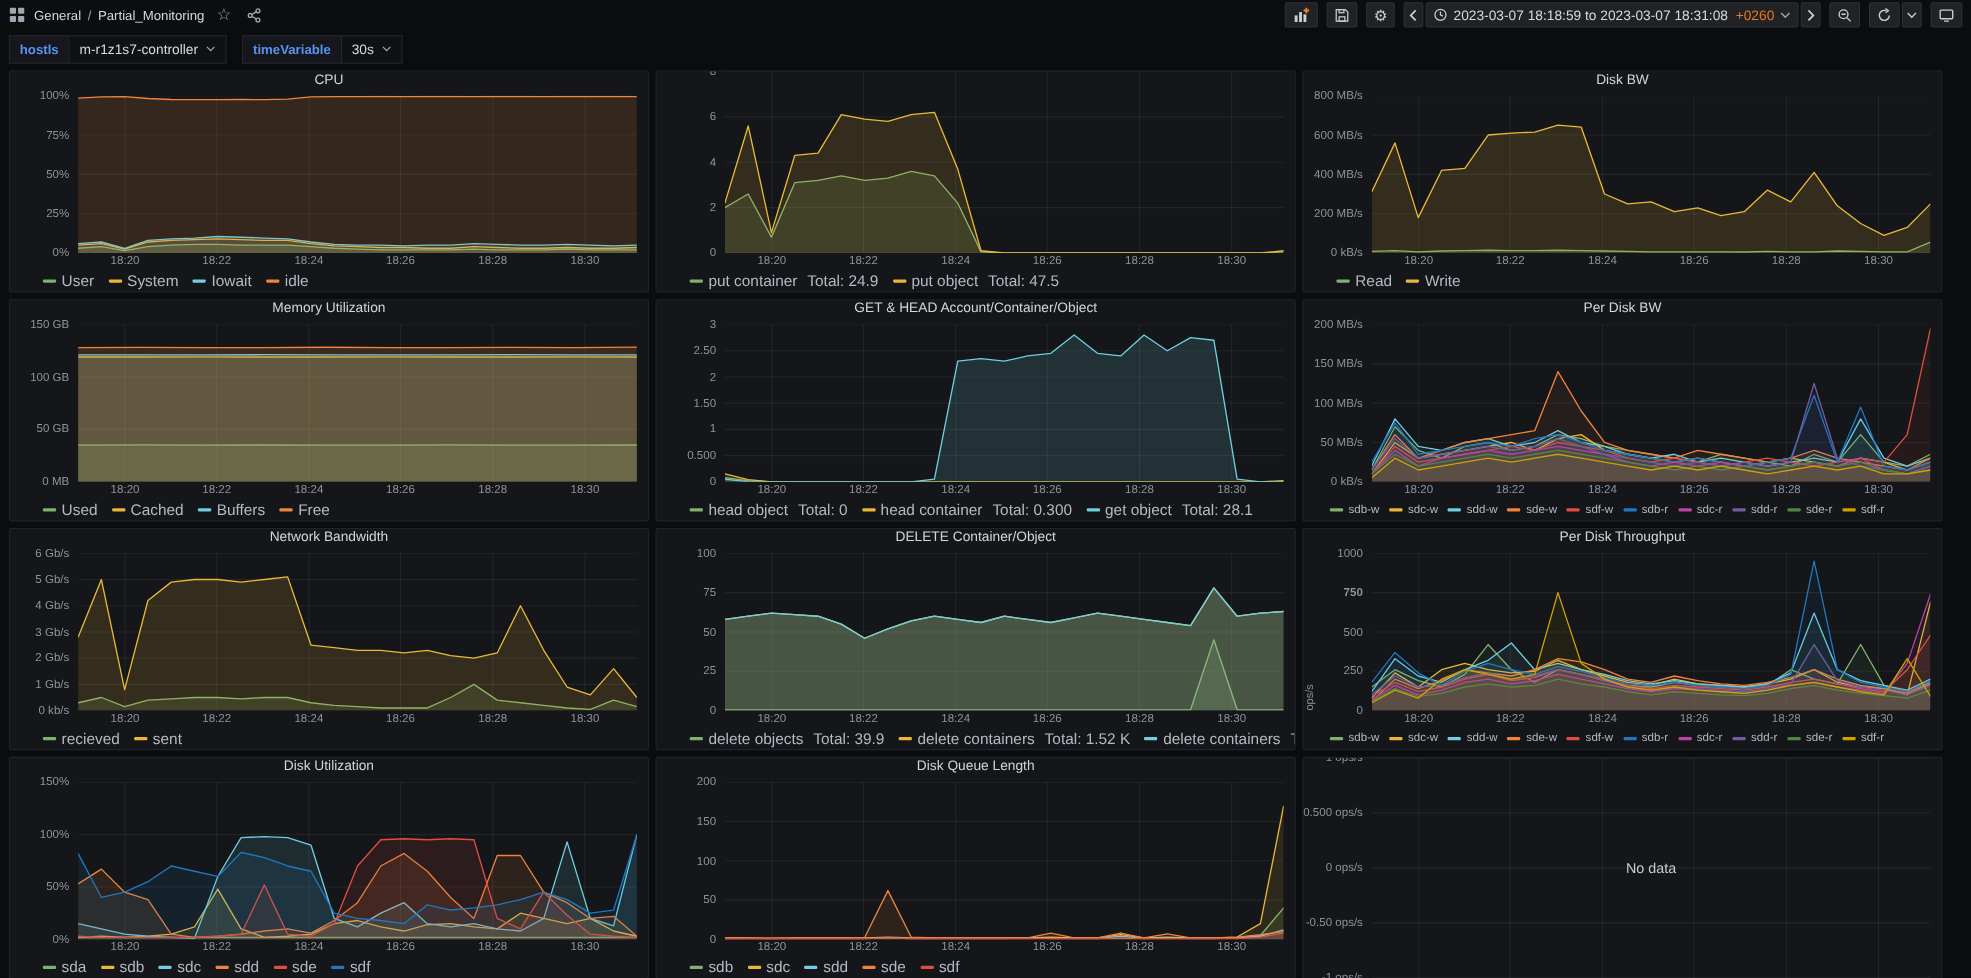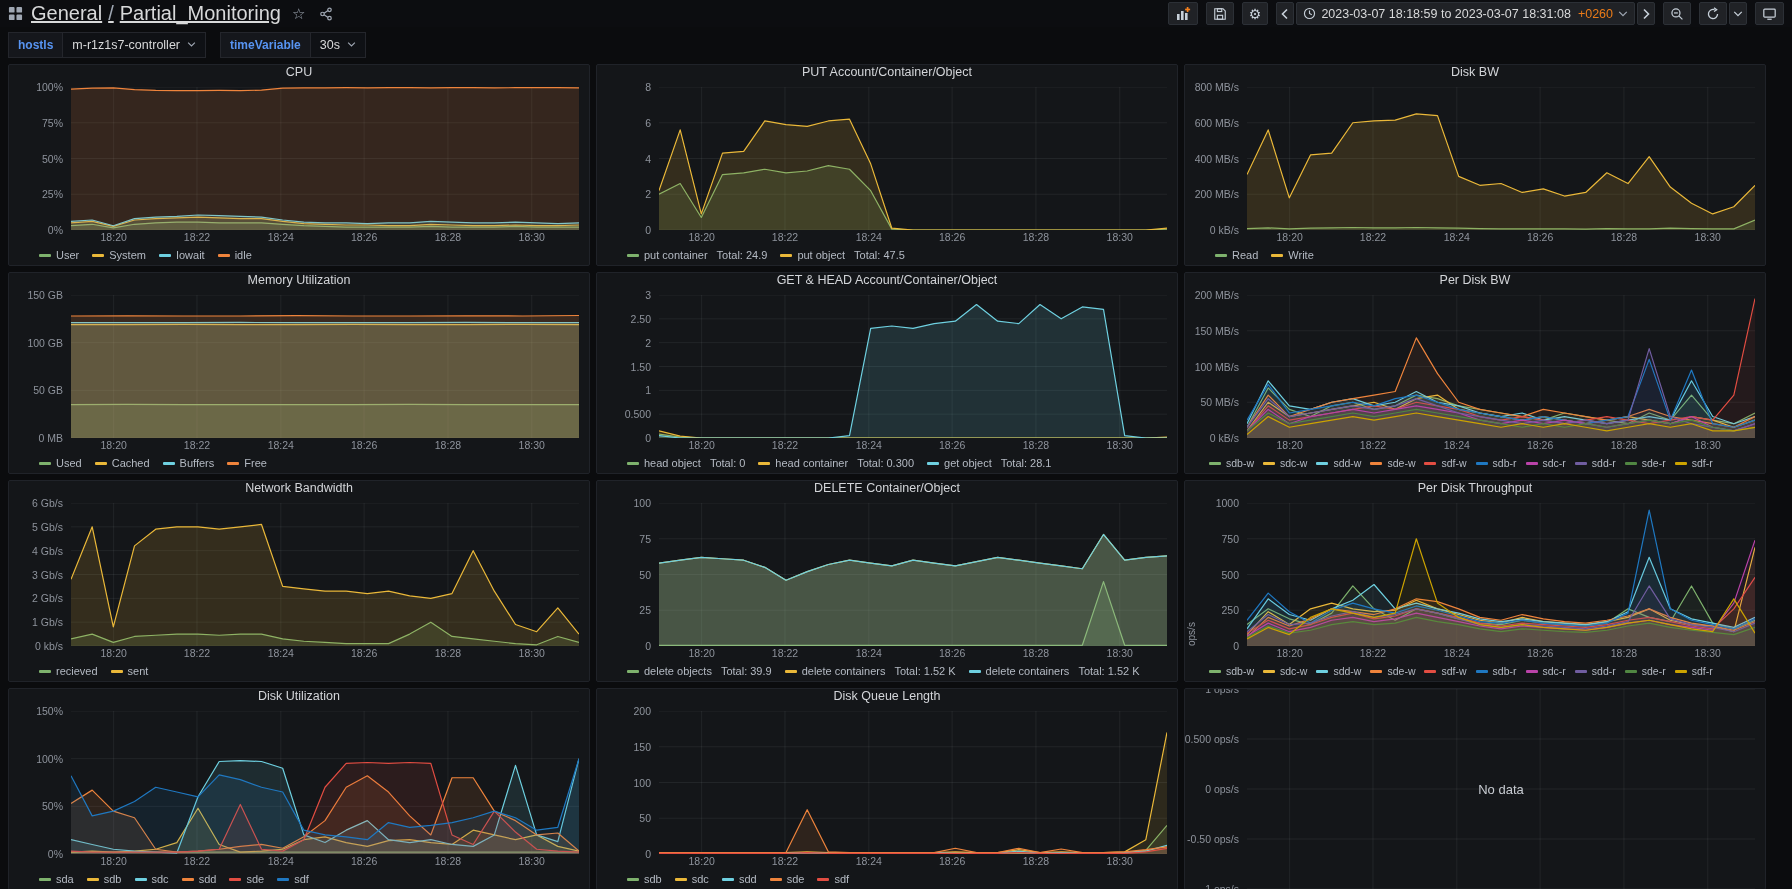--- a/index.html
+++ b/index.html
@@ -4,21 +4,21 @@
 <style>
   * { box-sizing: border-box; margin: 0; padding: 0; }
   html,body { width:1792px; height:889px; overflow:hidden; background:#0b0c0e;
     font-family:"Liberation Sans", sans-serif; color:#d8d9da; }
   svg { display:block; }
 
   
   .navbar { height:27px; display:flex; align-items:center; padding:0 8px; background:#0c0d10; }
   .nav-left { display:flex; align-items:center; gap:8px; }
   .apps-icon { color:#9fa7b3; }
-  .crumb { font-size:20px; color:#d8d9da; display:flex; gap:6px; align-items:flex-end;text-decoration:underline; }
+  .crumb { font-size:12px; color:#d8d9da; display:flex; gap:6px; align-items:flex-end; }
   .crumb .sep { color:#9fa7b3; }
   .nav-iconbtn { background:none; border:none; color:#9fa7b3; cursor:pointer;
     display:flex; align-items:center; padding:2px 3px; font-size:14px; }
   .star-glyph { font-size:15px; line-height:1; }
   .nav-right { margin-left:auto; display:flex; align-items:center; gap:8px; }
   .tb-group { display:flex; gap:2px; }
   .tb { height:23px; min-width:26px; display:flex; align-items:center; justify-content:center;
     gap:5px; padding:0 6px; background:#202226; border:1px solid #2c3036; border-radius:2px;
     color:#c7d0d9; font-size:12.5px; cursor:pointer; }
   .tb .gear-glyph { font-size:14px; line-height:1; }
@@ -48,21 +48,21 @@
     font-size:10.5px; color:#8e939c; white-space:nowrap; }
   .ylabel-rot { position:absolute; left:1px; top:0; bottom:0; display:flex; align-items:center;
     writing-mode:vertical-rl; transform:rotate(180deg); font-size:10px; color:#8e939c; }
   .plot-wrap { flex:1; position:relative; margin-right:10px; }
   .plot { position:absolute; inset:0; width:100%; height:100%; }
   .no-data { position:absolute; inset:0; display:flex; align-items:center; justify-content:center;
     font-size:13px; color:#c7cbd1; }
   .x-labels { height:15px; position:relative; margin-left:62px; margin-right:10px; flex:none; }
   .x-tick { position:absolute; top:1px; transform:translateX(-50%); font-size:10.5px; color:#8e939c; }
   .legend { height:20px; flex:none; display:flex; align-items:center; gap:13px;
-    padding-left:30px; font-size:11px; color:#b4bac3; white-space:nowrap; overflow:hidden; }
+    padding-left:30px; font-size:14px; color:#b4bac3; white-space:nowrap; overflow:hidden; }
   .legend.compact { gap:9px; font-size:10.5px; padding-left:24px; }
   .legend-item { display:flex; align-items:center; gap:5px; cursor:pointer; }
   .dash-swatch { width:12px; height:3px; border-radius:1px; flex:none; }
   .legend-total { margin-left:4px; }
 </style>
 </head>
 <body>
 
 <header class="navbar">
   <div class="nav-left">
@@ -252,23 +252,20 @@
           <span>Iowait</span>
         </span>
         <span class="legend-item">
           <span class="dash-swatch" style="background: rgb(239, 132, 60);"></span>
           <span>idle</span>
         </span>
       </div>
   </section>
 
   <section class="panel">
-    <div class="panel-header">
-      <h2 class="panel-title">PUT Account/Container/Object</h2>
-    </div>
     <div class="panel-body">
       <div class="y-labels">
           <span class="y-tick" style="top: 0%;">8</span>
           <span class="y-tick" style="top: 25%;">6</span>
           <span class="y-tick" style="top: 50%;">4</span>
           <span class="y-tick" style="top: 75%;">2</span>
           <span class="y-tick" style="top: 100%;">0</span>
         </div>
       <div class="plot-wrap">
         <svg class="plot" viewBox="0 0 1000 100" preserveAspectRatio="none">
@@ -715,21 +712,21 @@
       </div>
   </section>
 
   <section class="panel">
     <div class="panel-header">
       <h2 class="panel-title">Per Disk Throughput</h2>
     </div>
     <div class="panel-body">
       <div class="y-labels">
           <span class="y-tick" style="top: 0%;">1000</span>
-          <span class="y-tick" style="top: 25%;">750</span>
+          <span class="y-tick" style="top: 25%; font-weight: bold;">750</span>
           <span class="y-tick" style="top: 50%;">500</span>
           <span class="y-tick" style="top: 75%;">250</span>
           <span class="y-tick" style="top: 100%;">0</span>
         </div>
       <div class="plot-wrap">
         <svg class="plot" viewBox="0 0 1000 100" preserveAspectRatio="none">
             <line x1="0" x2="1000" y1="0.00" y2="0.00" stroke="rgba(204,212,222,0.08)" stroke-width="1" vector-effect="non-scaling-stroke"></line>
             <line x1="0" x2="1000" y1="25.00" y2="25.00" stroke="rgba(204,212,222,0.08)" stroke-width="1" vector-effect="non-scaling-stroke"></line>
             <line x1="0" x2="1000" y1="50.00" y2="50.00" stroke="rgba(204,212,222,0.08)" stroke-width="1" vector-effect="non-scaling-stroke"></line>
             <line x1="0" x2="1000" y1="75.00" y2="75.00" stroke="rgba(204,212,222,0.08)" stroke-width="1" vector-effect="non-scaling-stroke"></line>

